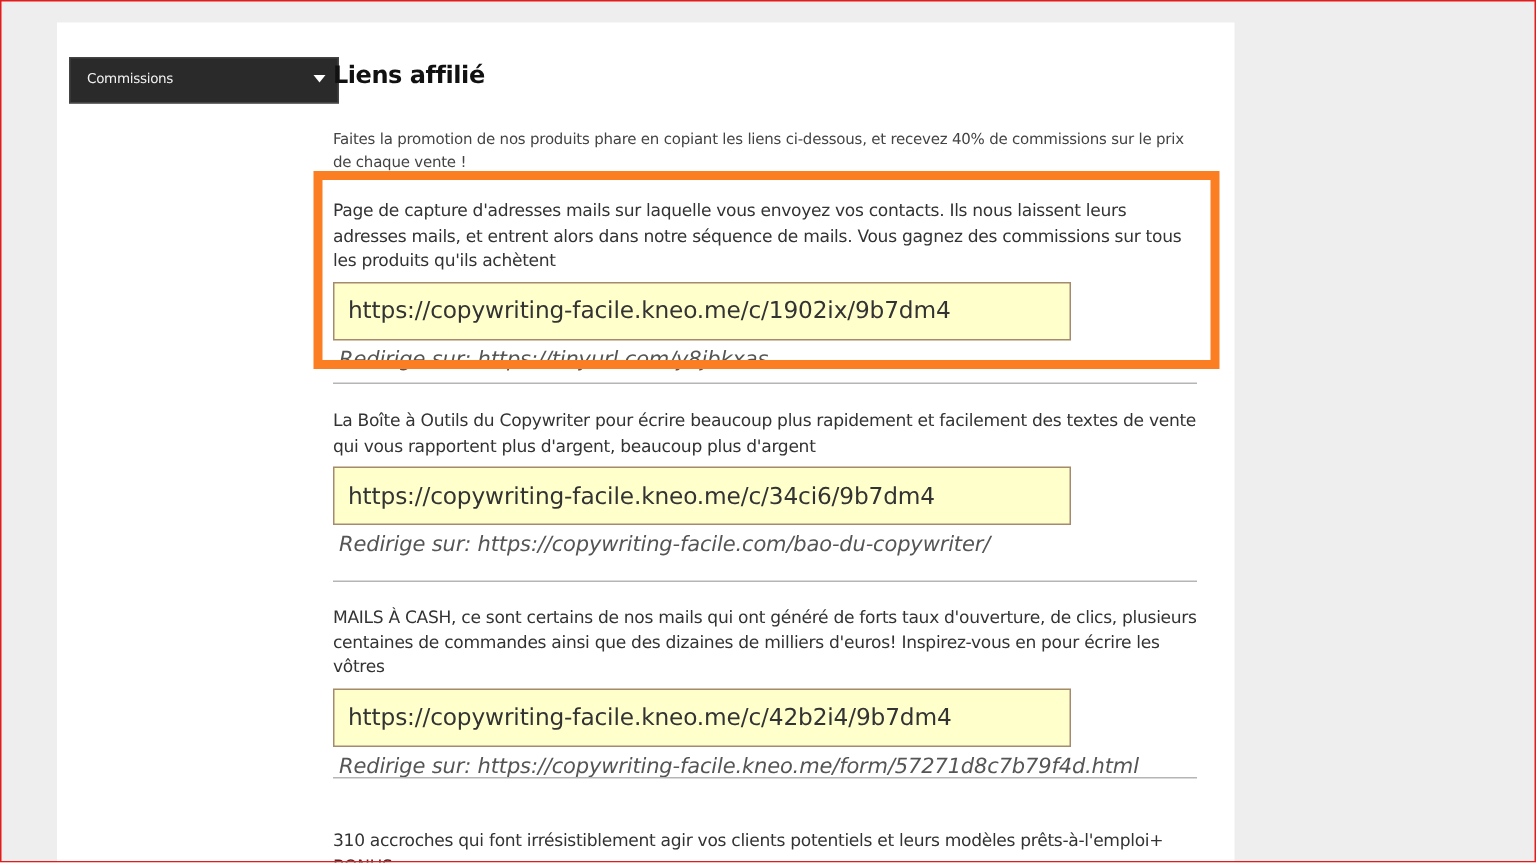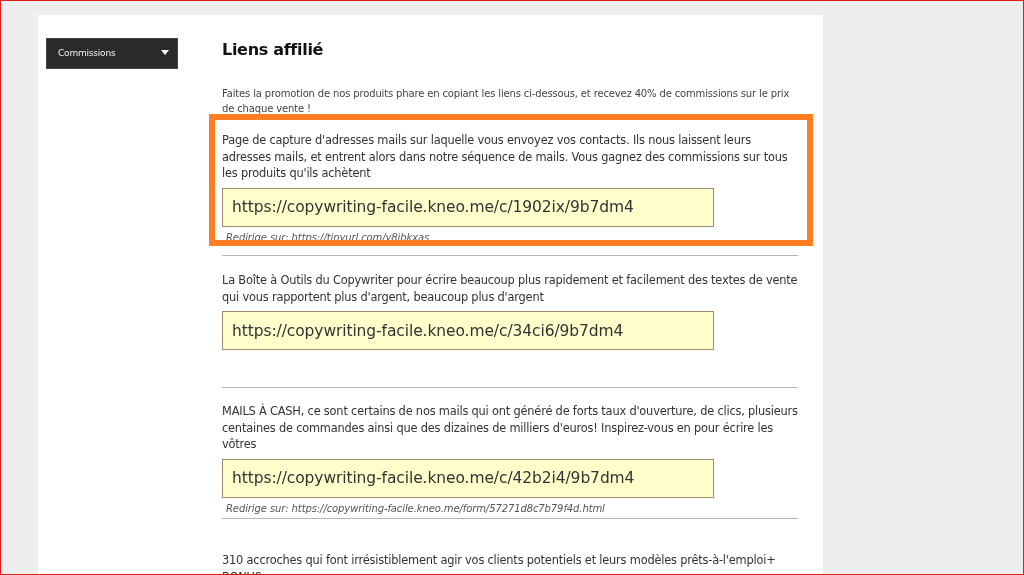--- a/index.html
+++ b/index.html
@@ -11,21 +11,21 @@
     }
     .frame {
       position: absolute; left: 0; top: 0; width: 1024px; height: 575px;
       border: 1px solid #e31b1b; pointer-events: none; z-index: 10;
     }
     .panel {
       position: absolute; left: 38px; top: 15px; width: 785px; height: 560px;
       background: #ffffff;
     }
     .sidebar {
-      position: absolute; left: 46px; top: 38px; width: 132px;
+      position: absolute; left: 46px; top: 38px; width: 180px;
       background: #2a2a2a; border: 1px solid #444;
     }
     .side-item {
       height: 29px; line-height: 29px; padding-left: 11px;
       color: #f2f2f2; font-size: 9px; letter-spacing: -0.2px;
       border-bottom: 1px solid #222; position: relative; cursor: pointer;
     }
     .side-item:last-child { border-bottom: none; }
     .side-item .caret {
       position: absolute; right: 8px; top: 11px; width: 0; height: 0;
@@ -49,21 +49,21 @@
       font-size: 11.4px; line-height: 16.5px; color: #333; letter-spacing: -0.2px;
     }
     .url-input {
       display: block; width: 492px; height: 39px; margin-top: 6px;
       background: #ffffcc; border: 1px solid #a58a6f;
       font-family: "DejaVu Sans", "Liberation Sans", sans-serif;
       font-size: 15.5px; color: #333; padding-left: 9px; letter-spacing: -0.1px;
       outline: none;
     }
     .redirect {
-      font-size: 10px; font-style: italic; color: #555; margin-top: 5px; padding-left: 4px;
+      font-size: 14px; font-style: italic; color: #555; margin-top: 5px; padding-left: 4px;
       letter-spacing: -0.1px;
     }
     .divider {
       position: absolute; left: 222px; width: 576px; height: 1px; background: #b5b5b5;
     }
   </style>
 </head>
 <body>
 
 <div class="frame"></div>
@@ -84,20 +84,21 @@
 <div class="link-block" style="top:132px;">
   <p class="desc">Page de capture d'adresses mails sur laquelle vous envoyez vos contacts. Ils nous laissent leurs adresses mails, et entrent alors dans notre séquence de mails. Vous gagnez des commissions sur tous les produits qu'ils achètent</p>
   <input class="url-input" type="text" readonly="" value="https://copywriting-facile.kneo.me/c/1902ix/9b7dm4" style="">
   <p class="redirect">Redirige sur: https://tinyurl.com/y8jbkxas</p>
 </div>
 <div class="divider" style="top:255px;"></div>
 
 <div class="link-block" style="top:272px;">
   <p class="desc">La Boîte à Outils du Copywriter pour écrire beaucoup plus rapidement et facilement des textes de vente qui vous rapportent plus d'argent, beaucoup plus d'argent</p>
   <input class="url-input" type="text" readonly="" value="https://copywriting-facile.kneo.me/c/34ci6/9b7dm4" style="">
+  <p class="redirect">Redirige sur: https://copywriting-facile.com/bao-du-copywriter/</p>
 </div>
 <div class="divider" style="top:387px;"></div>
 
 <div class="link-block" style="top:403px;">
   <p class="desc">MAILS À CASH, ce sont certains de nos mails qui ont généré de forts taux d'ouverture, de clics, plusieurs centaines de commandes ainsi que des dizaines de milliers d'euros! Inspirez-vous en pour écrire les vôtres</p>
   <input class="url-input" type="text" readonly="" value="https://copywriting-facile.kneo.me/c/42b2i4/9b7dm4" style="">
   <p class="redirect">Redirige sur: https://copywriting-facile.kneo.me/form/57271d8c7b79f4d.html</p>
 </div>
 <div class="divider" style="top:518px;"></div>
 

